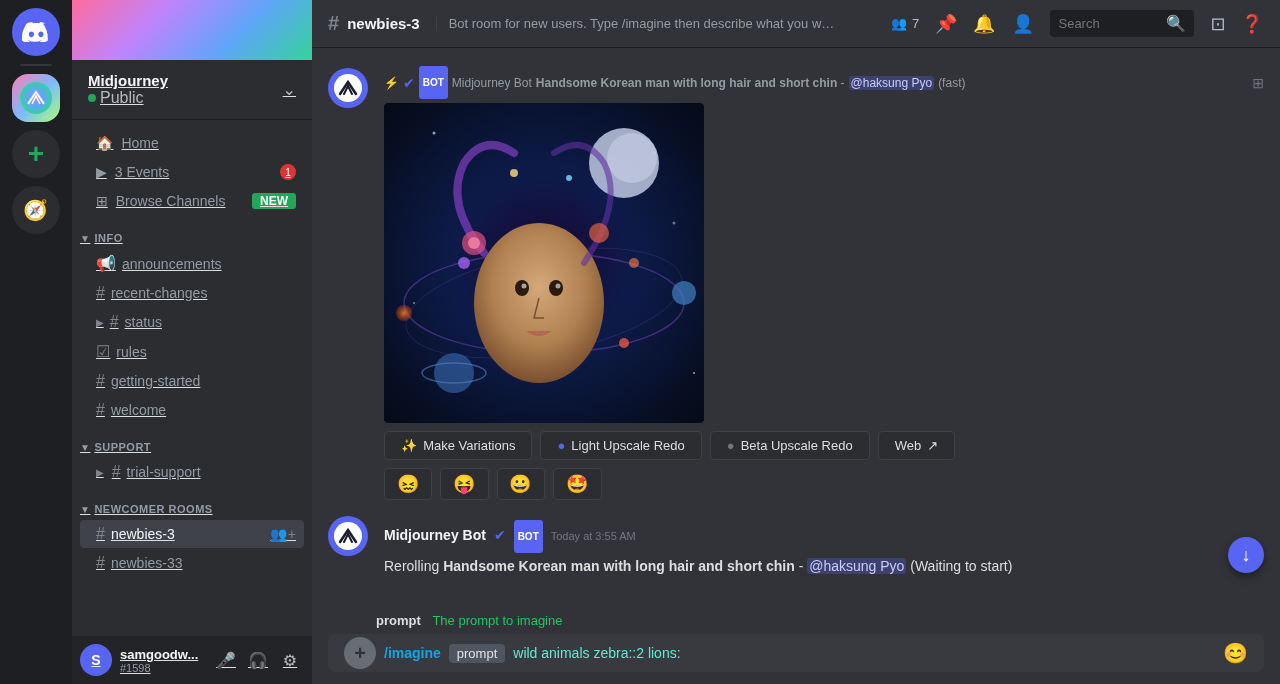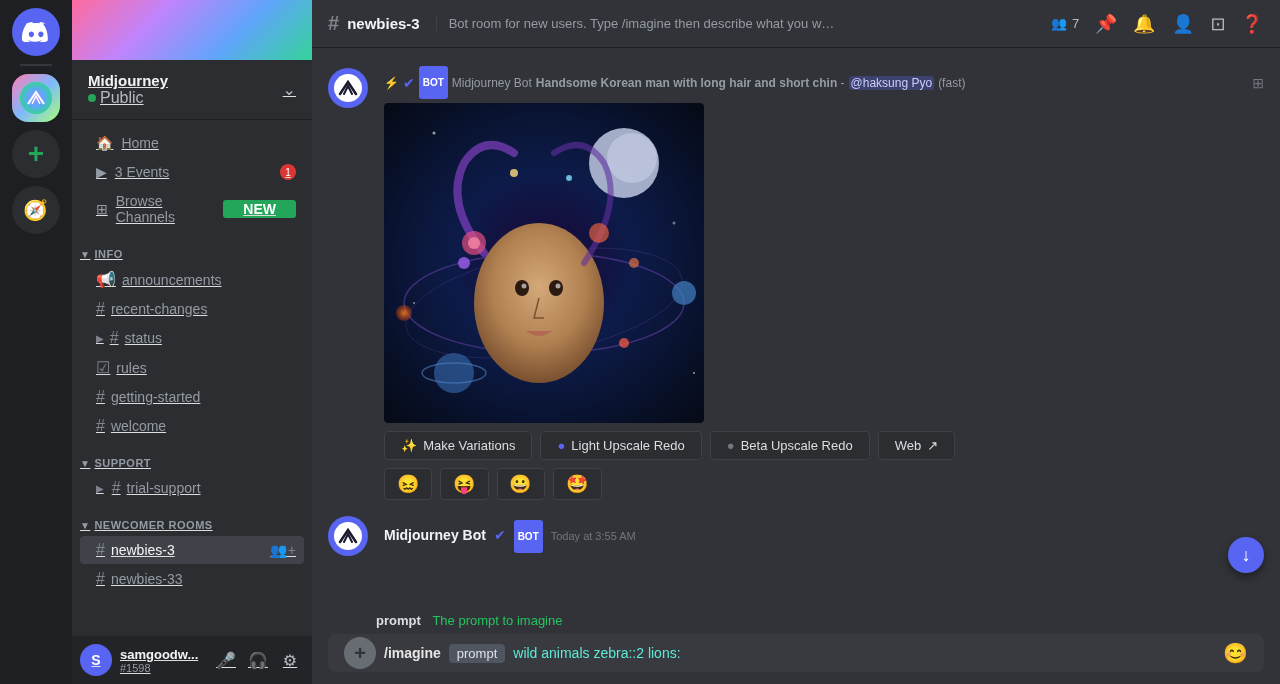--- a/index.html
+++ b/index.html
@@ -171,22 +171,22 @@
       font-size: 10px;
       display: flex;
       align-items: center;
       justify-content: center;
     }
     .new-badge {
       margin-left: auto;
       background: #23a55a;
       color: white;
       border-radius: 3px;
-      padding: 1px 20px;
-      font-size: 14px;
+      padding: 1px 8px;
+      font-size: 12px;
       font-weight: 600;
     }
     .add-member-icon {
       margin-left: auto;
       color: #80848e;
       font-size: 14px;
     }
 
     .user-panel {
       background: #232428;
@@ -457,21 +457,21 @@
     }
 
     .message-input-wrapper {
       flex: 1;
       display: flex;
       align-items: center;
       gap: 8px;
     }
 
     .command-prefix {
-      color: #e5e5e5;
+      color: #0ea5e9;
       font-size: 14px;
       font-weight: 600;
       white-space: nowrap;
     }
 
     .prompt-pill {
       background: #4f5660;
       border-radius: 4px;
       padding: 2px 8px;
       font-size: 13px;
@@ -674,20 +674,24 @@
     </div>
     <div class="channel-desc">Bot room for new users. Type /imagine then describe what you want to draw. S...</div>
     <div class="top-bar-right">
       <div class="top-bar-btn">
         <span>👥</span>
         <span>7</span>
       </div>
       <span class="top-bar-icon">📌</span>
       <span class="top-bar-icon">🔔</span>
       <span class="top-bar-icon">👤</span>
+      <div class="search-box">
+        <input class="search-input" type="text" placeholder="Search" style="">
+        <span>🔍</span>
+      </div>
       <span class="top-bar-icon">⊡</span>
       <span class="top-bar-icon">❓</span>
     </div>
   </div>
 
   <div class="messages-area" style="position:relative;">
 
     <div class="message-group" style="padding-bottom:12px;">
       <div class="message-avatar">
         <svg width="28" height="28" viewBox="0 0 28 28" fill="none">
@@ -810,20 +814,27 @@
           <path d="M6 20 L14 8 L22 20" stroke="#1a1a2e" stroke-width="2.5" fill="none" stroke-linecap="round"></path>
           <path d="M10 20 L14 12 L18 20" stroke="#1a1a2e" stroke-width="2" fill="none" stroke-linecap="round"></path>
         </svg>
       </div>
       <div class="message-header">
         <span class="message-author">Midjourney Bot</span>
         <span class="verified-icon">✔</span>
         <span class="bot-tag">BOT</span>
         <span class="message-time">Today at 3:55 AM</span>
       </div>
+      <div class="message-content">
+        <span>Rerolling </span>
+        <span class="message-bold">Handsome Korean man with long hair and short chin</span>
+        <span> - </span>
+        <span class="mention">@haksung Pyo</span>
+        <span> (Waiting to start)</span>
+      </div>
     </div>
 
     <div class="scroll-to-bottom" style="position:sticky; float:right; bottom:16px; right:16px; margin-right:8px;">↓</div>
   </div>
 
   <div class="prompt-bar" style="padding:4px 16px 2px 16px; background:#313338; border-top: none;">
     <div style="font-size:13px; color:#b5bac1; padding: 4px 0 4px 48px;">
       <span style="font-weight:600; color:#dbdee1;">prompt</span>
       <span style="color:#22c55e; margin-left:8px;">The prompt to imagine</span>
     </div>

